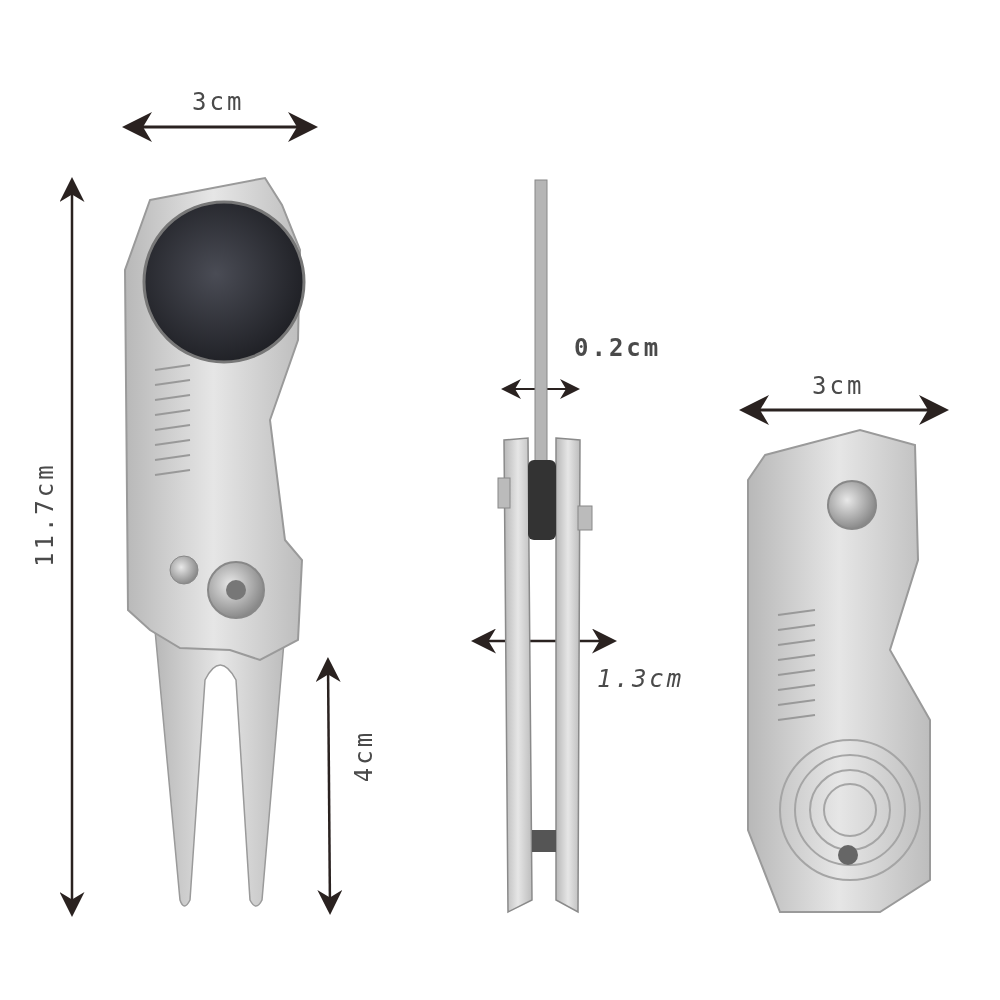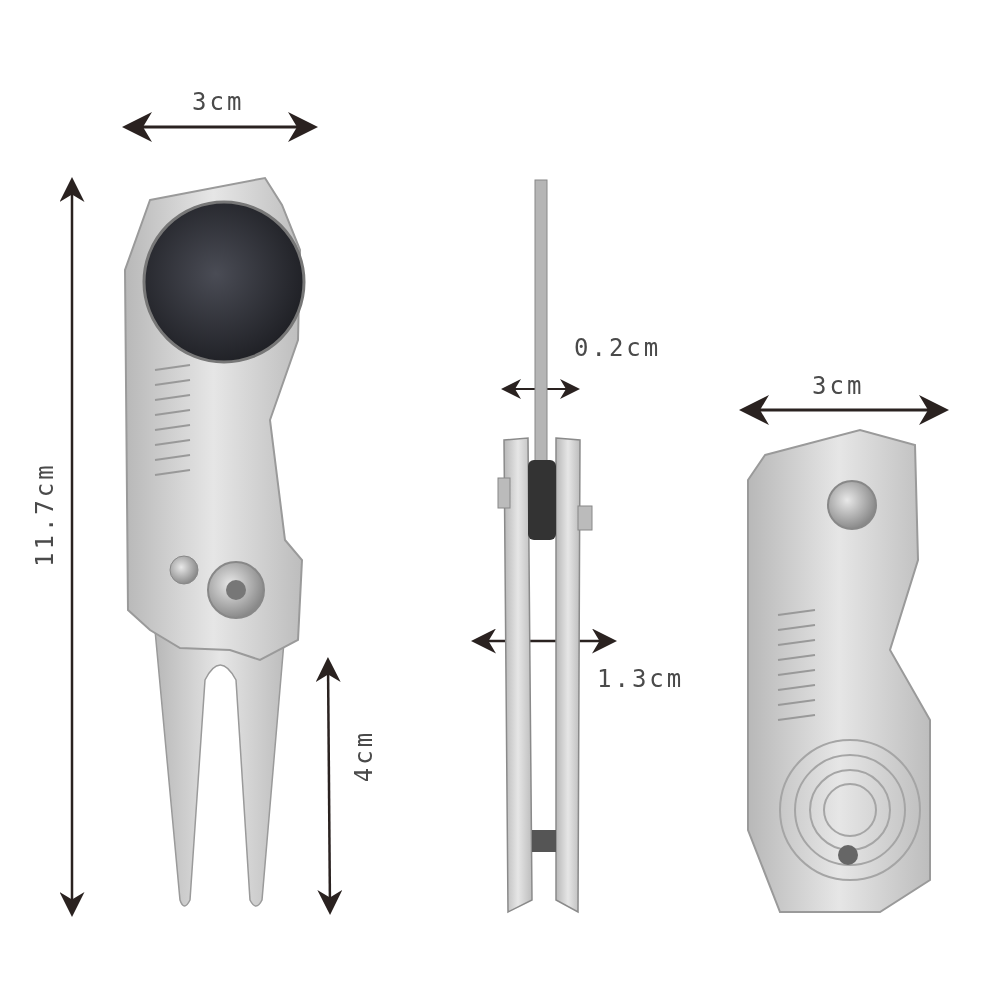--- a/index.html
+++ b/index.html
@@ -93,15 +93,15 @@
       <circle cx="850" cy="810" r="40"></circle>
         <circle cx="850" cy="810" r="26"></circle>
     </g>
     <circle cx="848" cy="855" r="10" fill="#666"></circle>
   </g>
 </svg>
 
 <div class="label" style="left:192px;top:88px;">3cm</div>
 <div class="label vlabel" style="left:0px;top:508px;width:90px;text-align:center;">11.7cm</div>
 <div class="label vlabel" style="left:334px;top:742px;width:60px;text-align:center;">4cm</div>
-<div class="label" style="left:574px;top:334px;">0.2cm</div>
-<div class="label" style="left:597px;top:665px;">1.3cm</div>
+<div class="label" style="left:574px;top:334px;font-weight:bold;">0.2cm</div>
+<div class="label" style="left:597px;top:665px;font-style:italic;">1.3cm</div>
 <div class="label" style="left:812px;top:372px;">3cm</div>
 
 </body></html>

